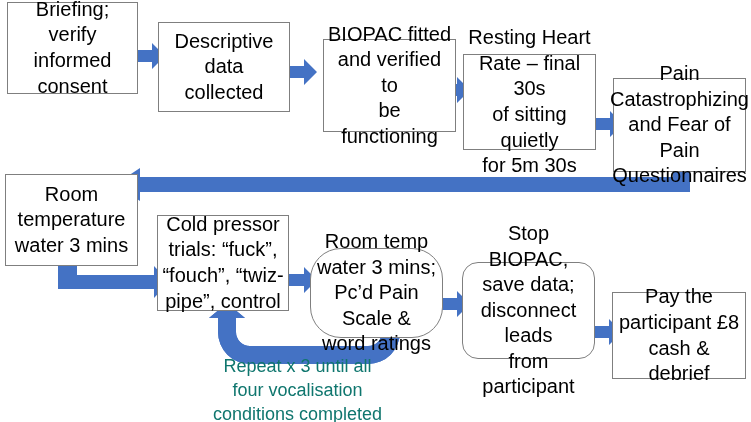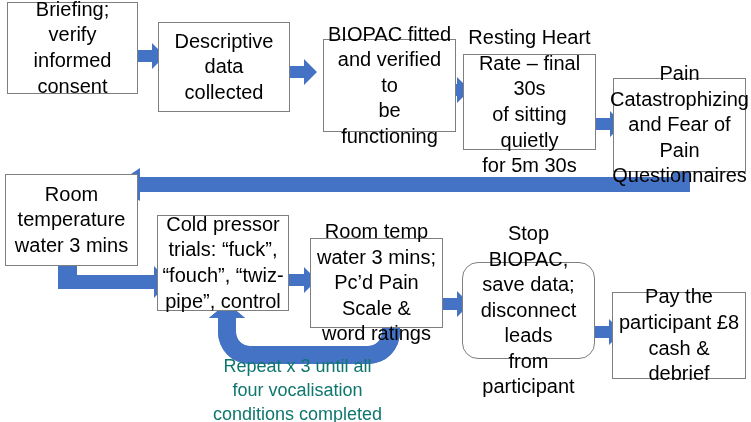--- a/index.html
+++ b/index.html
@@ -75,21 +75,21 @@
 
   <div class="node" style="left:5px; top:174px; width:133px; height:92px;">Room
 temperature
 water 3 mins</div>
 
   <div class="node" style="left:157px; top:215px; width:132px; height:96px;">Cold pressor
 trials: “fuck”,
 “fouch”, “twiz-
 pipe”,  control</div>
 
-  <div class="node" style="left:310px; top:238px; width:133px; height:90px;">Room temp
+  <div class="node" style="left:310px; top:248px; width:133px; height:90px;border-radius:31px;">Room temp
 water 3 mins;
 Pc’d Pain Scale &amp;
 word ratings</div>
 
   <div class="node" style="left:462px; top:262px; width:133px; height:97px;border-radius:16px;">Stop BIOPAC,
 save data;
 disconnect leads
 from participant</div>
 
   <div class="node" style="left:612px; top:292px; width:134px; height:87px;">Pay the

